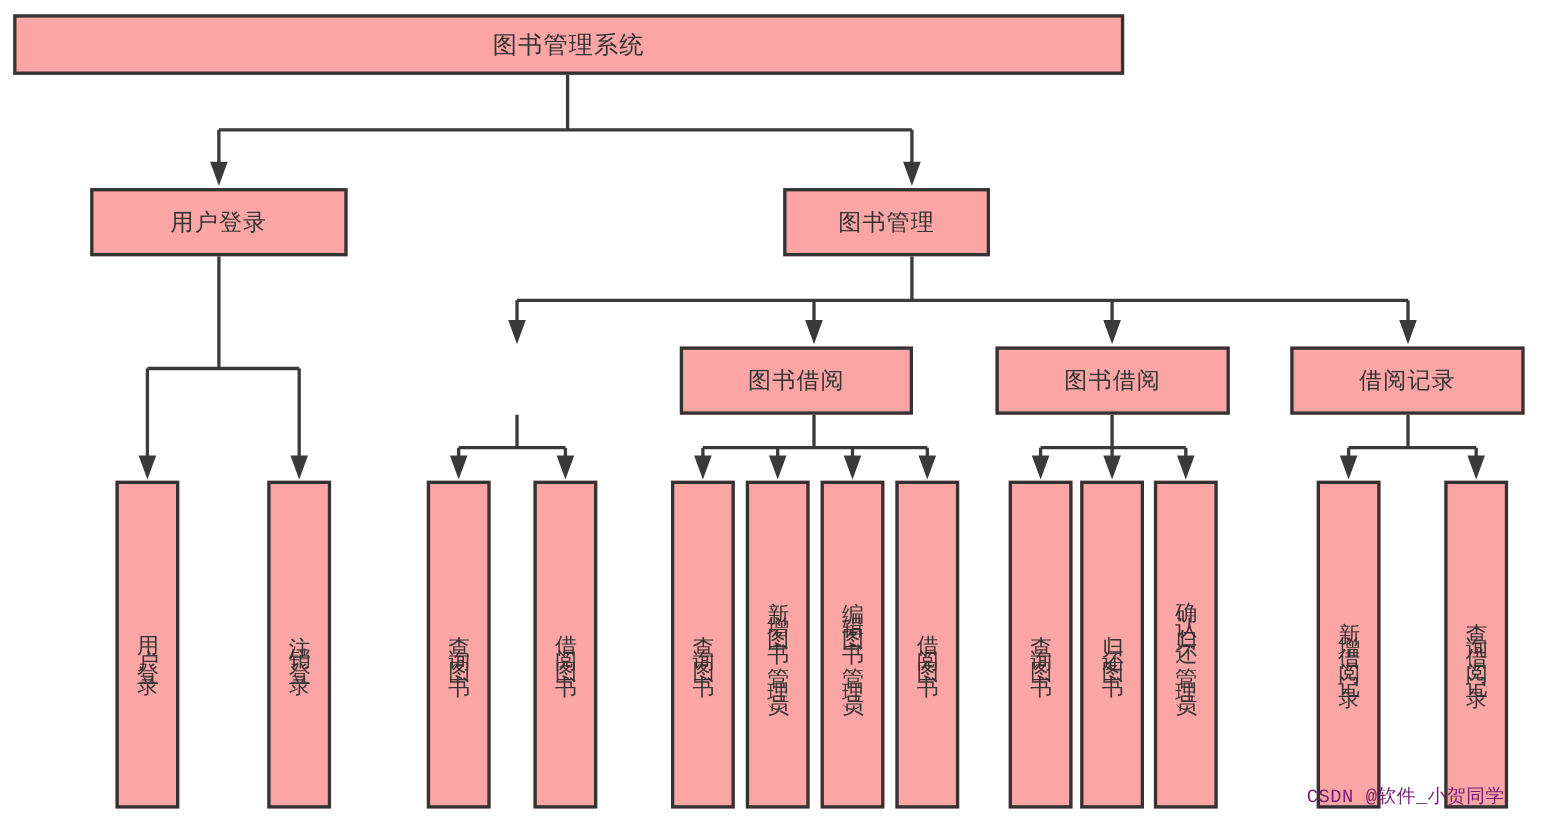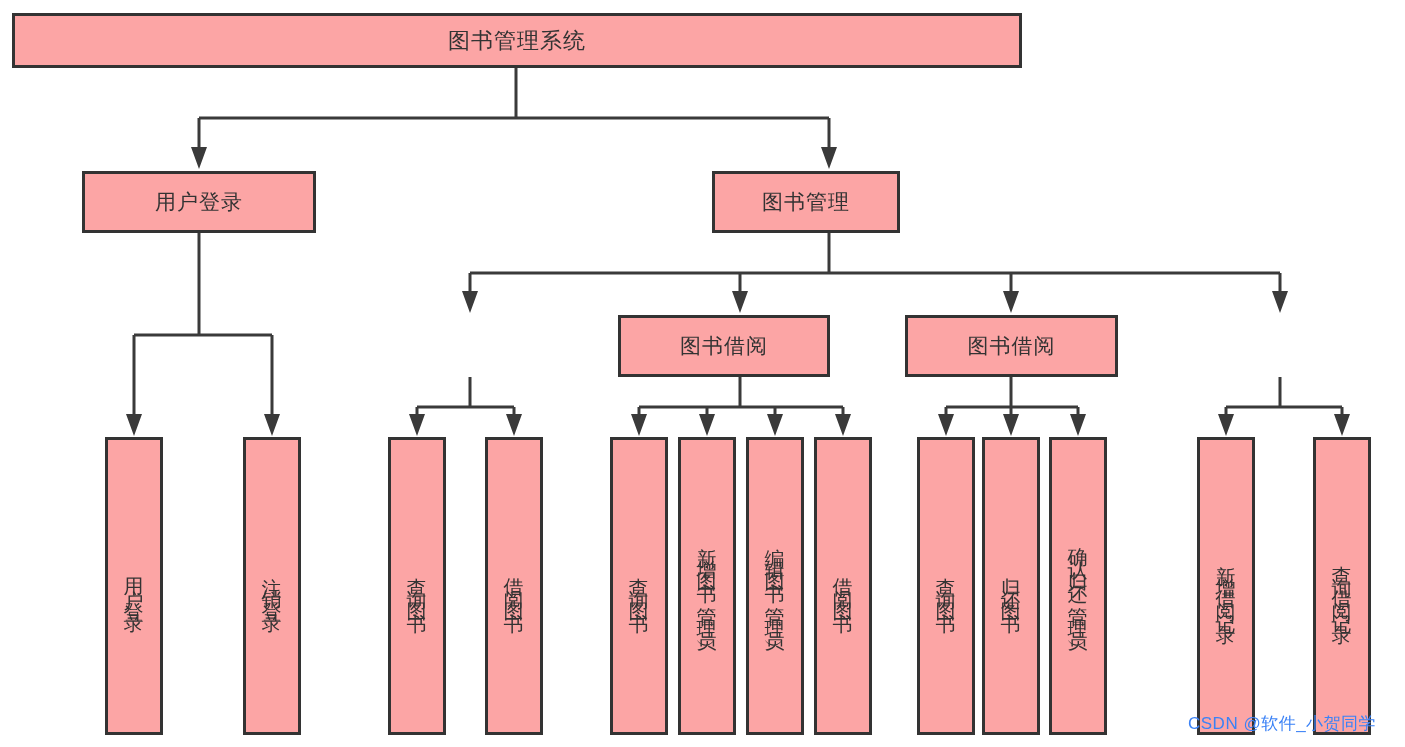--- a/index.html
+++ b/index.html
@@ -46,24 +46,25 @@
     white-space: nowrap;
   }
   .root-node span {
     font-size: 22px;
   }
   .watermark {
     position: absolute;
     left: 1188px;
     top: 712px;
     font-size: 17px;
-    color: #3b82f6;
+    color: #701a75;
     letter-spacing: 0.5px;
     white-space: nowrap;
     z-index: 2;
+    font-family: Liberation Mono, monospace;
   }
 </style>
 </head>
 <body>
 
 <div class="stage">
 
   <svg width="1405" height="747" viewBox="0 0 1405 747">
     <path d="M516 68V118M199 118H829M199 118V150M829 118V150
          M199 233V335M134 335H272M134 335V416M272 335V416
@@ -90,20 +91,23 @@
   </div>
   <div class="node h-node" style="left:712px;top:171px;width:188px;height:62px">
     <span>图书管理</span>
   </div>
 
   <div class="node h-node" style="left:618px;top:315px;width:212px;height:62px">
     <span>图书借阅</span>
   </div>
   <div class="node h-node" style="left:905px;top:315px;width:213px;height:62px">
     <span>图书借阅</span>
+  </div>
+  <div class="node h-node" style="left:1173px;top:315px;width:213px;height:62px">
+    <span>借阅记录</span>
   </div>
 
   <div class="node v-node" style="left:105px;top:437px;width:58px;height:298px">
     <span>用户登录</span>
   </div>
   <div class="node v-node" style="left:243px;top:437px;width:58px;height:298px">
     <span>注销登录</span>
   </div>
 
   <div class="node v-node" style="left:388px;top:437px;width:58px;height:298px">

